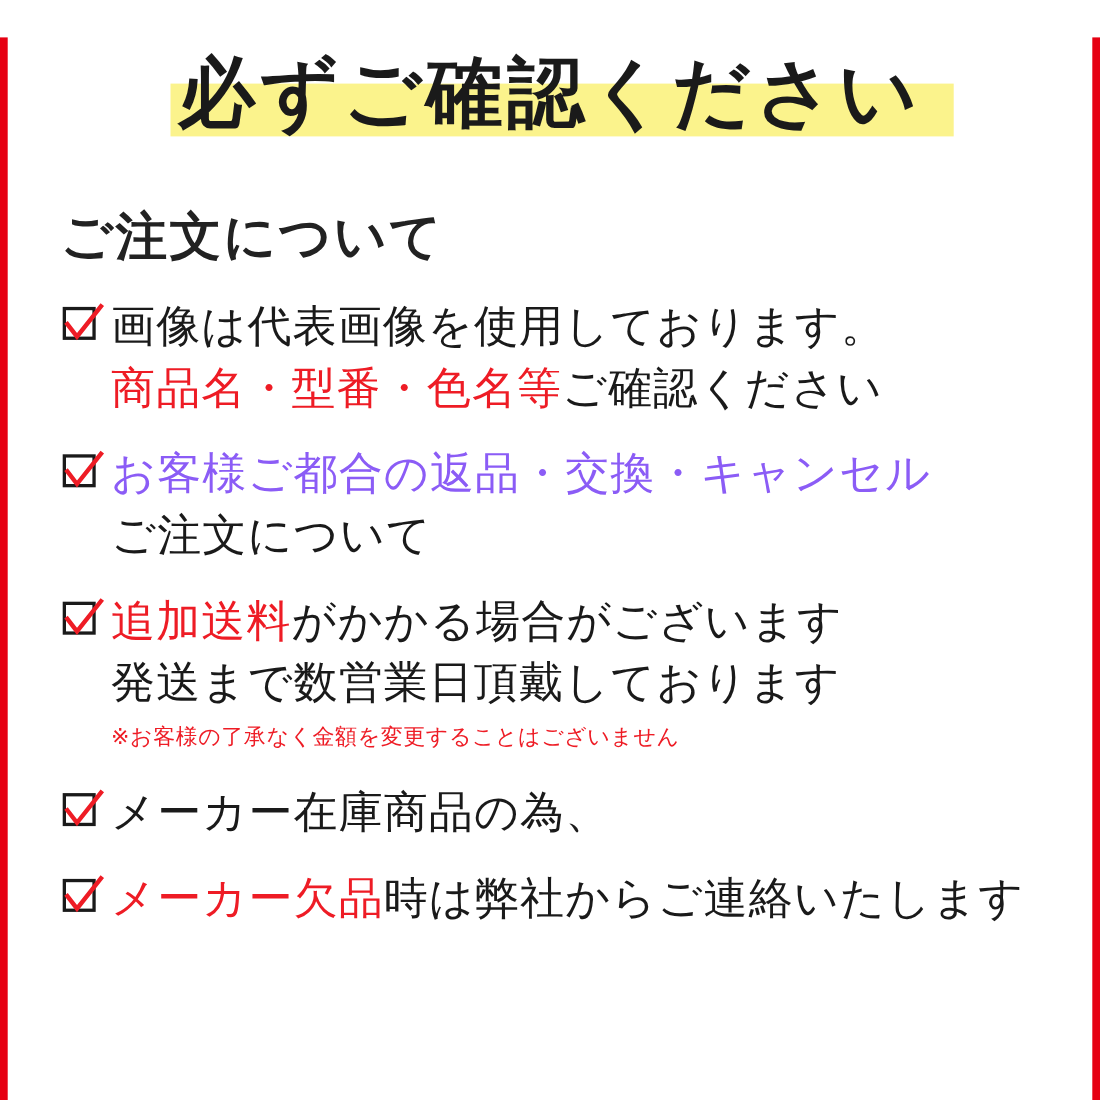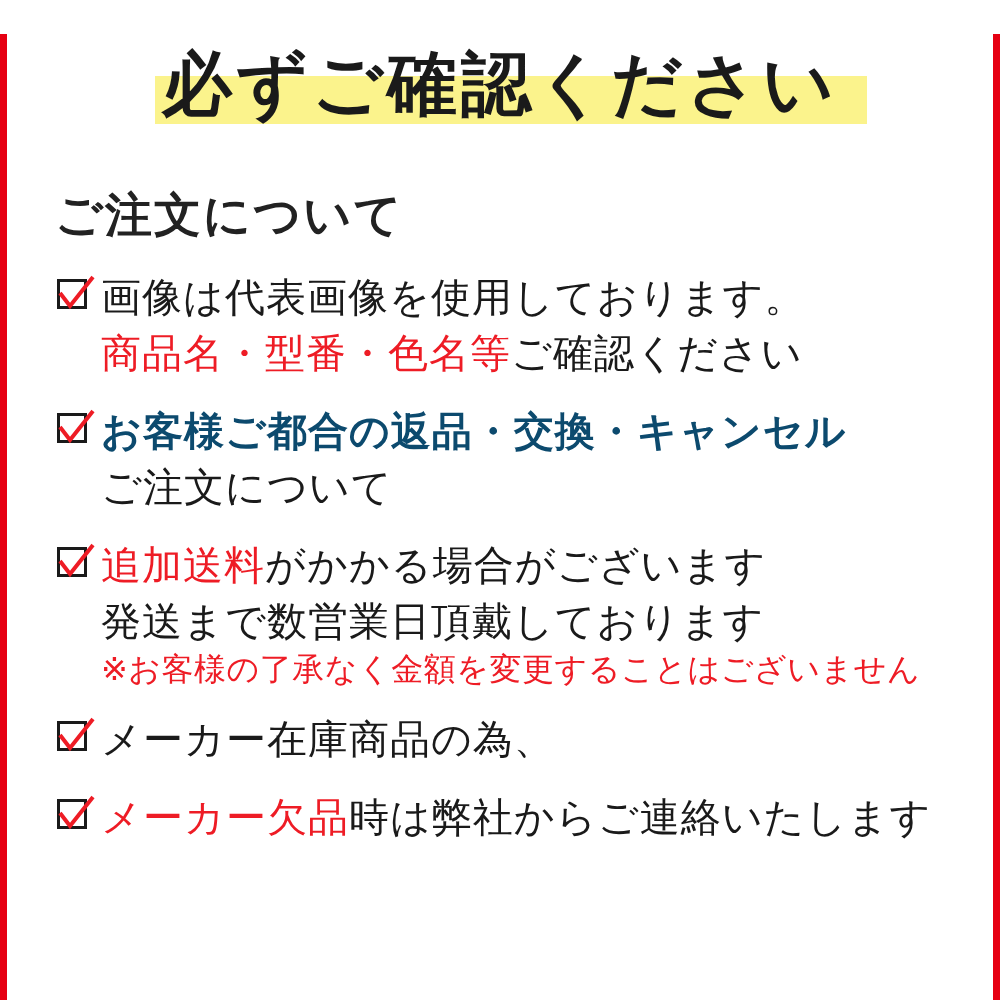--- a/index.html
+++ b/index.html
@@ -98,24 +98,24 @@
   .lines {
     flex: 1 1 auto;
   }
   .line {
     font-size: 40px;
     line-height: 56px;
     letter-spacing: 1px;
     color: #1a1a1a;
     white-space: nowrap;
   }
-  .line.red { color: #0c4a6e; font-weight: bold; }
+  .line.red { color: #8b5cf6; font-weight: normal; }
   .line.mix .r { color: #ee1c25; font-weight: normal; }
   .note {
-    font-size: 32px;
+    font-size: 20px;
     line-height: 40px;
     color: #ee1c25;
     letter-spacing: 0.5px;
     white-space: nowrap;
   }
 </style>
 </head>
 <body>
 
 <div id="page">

